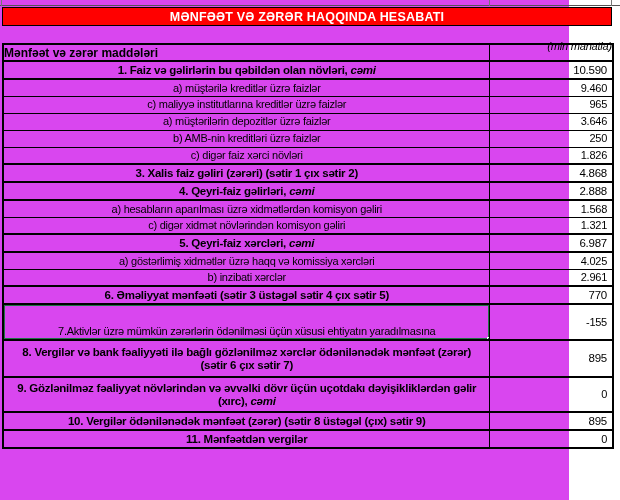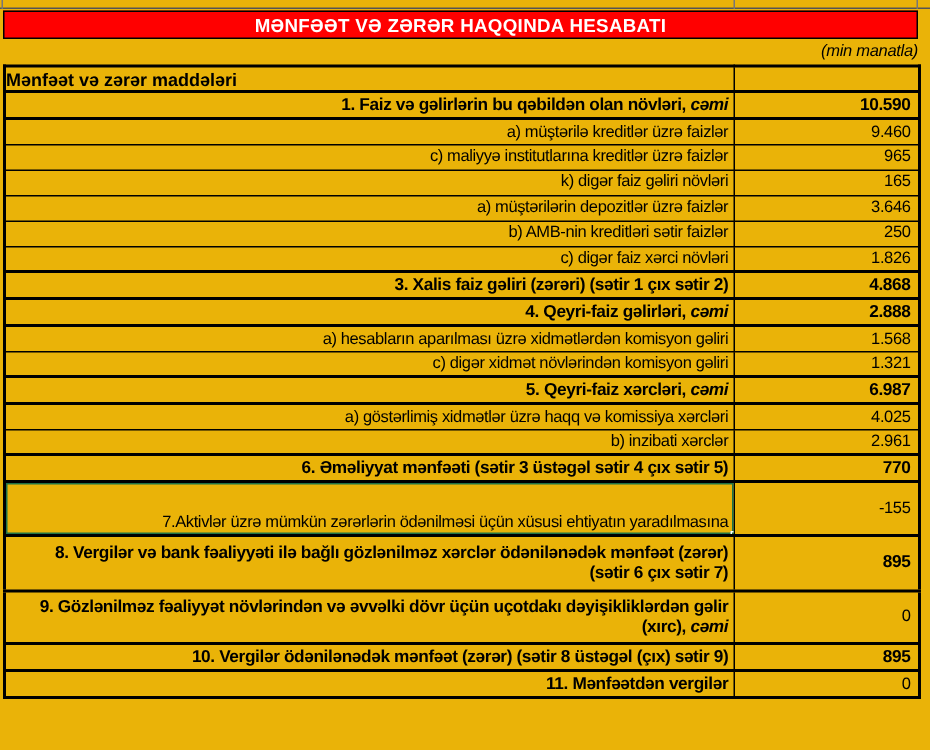--- a/index.html
+++ b/index.html
@@ -1,48 +1,48 @@
 <!DOCTYPE html>
 <html><head>
 <meta charset="utf-8">
 <style>
   * { margin:0; padding:0; box-sizing:border-box; }
   html,body { width:620px; height:500px; background:#fff; overflow:hidden;
               font-family:"Liberation Sans","DejaVu Sans",sans-serif; color:#000; }
 
-  .sheet { position:relative; width:620px; height:500px; background:#eab308; }
+  .sheet { position:relative; width:569px; height:500px; background:#d946ef; }
 
   
   .top-strip { position:relative; height:6px; width:620px; border-bottom:1px solid #555; }
   .grid-tick { position:absolute; top:0; width:1px; height:6px; background:#777; }
   .grid-tick.t1 { left:1px; } .grid-tick.t2 { left:489px; } .grid-tick.t3 { left:611px; }
 
   
   .banner { margin:1px 0 0 2px; width:610px; height:19px; background:#FF0000;
             border:1px solid #000; display:flex; align-items:center; justify-content:center; }
   .banner span { color:#fff; font-weight:bold; font-size:12.5px; letter-spacing:.2px; }
 
   
   .subtitle-row { height:17px; width:612px; text-align:right; font-style:italic;
-                  font-size:11px; padding-top:2px; letter-spacing:-.2px; }
+                  font-size:11px; padding-top:14px; letter-spacing:-.2px; }
 
   
   table.report { margin-left:2px; width:610px; border-collapse:collapse; table-layout:fixed;
                  border:2px solid #000; }
   col.c-label { width:486px; } col.c-value { width:124px; }
   th, td { border:1px solid #000; overflow:hidden; }
   thead th { height:17px; font-size:12px; font-weight:bold; text-align:left; vertical-align:middle; }
   tbody tr { height:17px; }
   tbody tr.section { height:18px; }
   tbody td { font-size:11px; letter-spacing:-.25px; vertical-align:middle; line-height:1.12; }
   tr.section td { border-top-width:2px; border-bottom-width:2px; }
   tr.section td.label-cell { font-weight:bold; font-size:11.5px; }
-  td.label-cell { padding:1px 3px 1px 4px; text-align:right; }
+  td.label-cell { padding:1px 3px 1px 4px; text-align:center; }
   td.value-cell { padding:1px 5px 1px 2px; text-align:right; }
-  td.value-cell.vb { font-weight:bold; font-size:11.5px; }
+  td.value-cell.vb { font-weight:normal; font-size:11.5px; }
   .it { font-style:italic; }
   td.vbottom { vertical-align:bottom; padding-bottom:2px; }
 
   
   tr.selected td.label-cell { position:relative; }
   .sel-border { position:absolute; left:-1px; top:-1px; right:-1px; bottom:-1px;
                 border:2px solid #217346; pointer-events:none; z-index:2; }
   .fill-handle { position:absolute; right:-4px; bottom:-4px; width:6px; height:6px;
                  background:#217346; border:1px solid #fff; z-index:3; }
 </style>
@@ -81,29 +81,25 @@
         </tr>
         <tr class="sub">
           <td class="label-cell"><span>a) müştərilə kreditlər üzrə faizlər</span></td>
           <td class="value-cell">9.460</td>
         </tr>
         <tr class="sub">
           <td class="label-cell"><span>c) maliyyə institutlarına kreditlər üzrə faizlər</span></td>
           <td class="value-cell">965</td>
         </tr>
         <tr class="sub">
-          <td class="label-cell"><span>k) digər faiz gəliri növləri</span></td>
-          <td class="value-cell">165</td>
-        </tr>
-        <tr class="sub">
           <td class="label-cell"><span>a) müştərilərin depozitlər üzrə faizlər</span></td>
           <td class="value-cell">3.646</td>
         </tr>
         <tr class="sub">
-          <td class="label-cell"><span>b) AMB-nin kreditləri sətir faizlər</span></td>
+          <td class="label-cell"><span>b) AMB-nin kreditləri üzrə faizlər</span></td>
           <td class="value-cell">250</td>
         </tr>
         <tr class="sub">
           <td class="label-cell"><span>c) digər faiz xərci növləri</span></td>
           <td class="value-cell">1.826</td>
         </tr>
         <tr class="section">
           <td class="label-cell"><span>3. Xalis faiz gəliri (zərəri) (sətir 1 çıx sətir 2)</span></td>
           <td class="value-cell vb">4.868</td>
         </tr>

